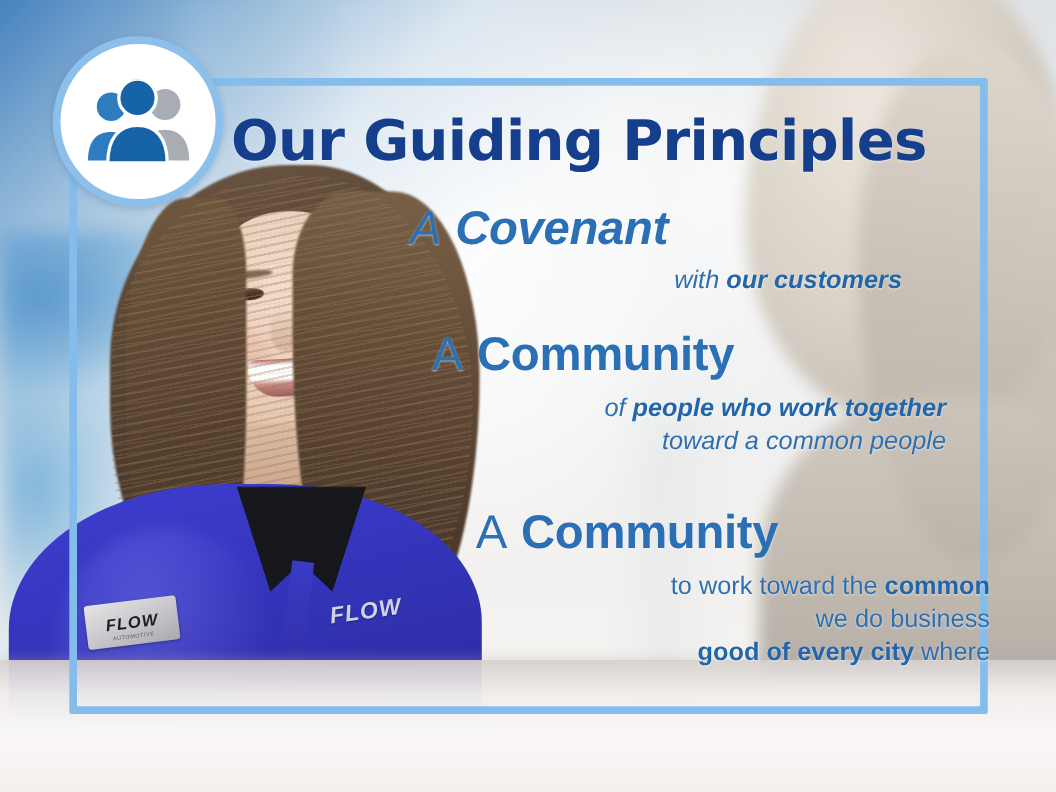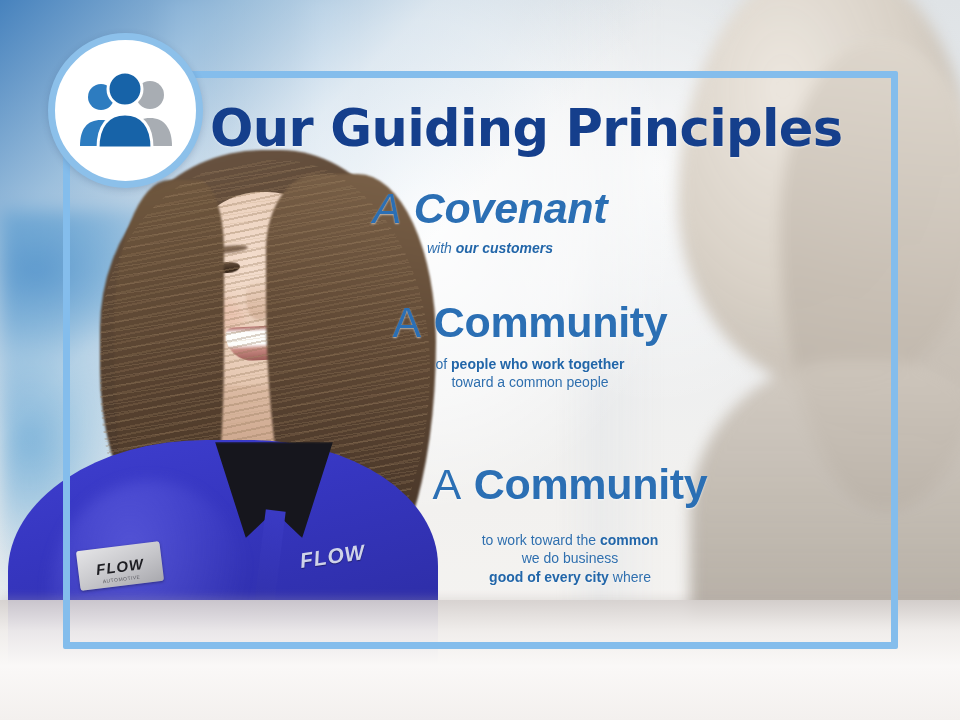--- a/index.html
+++ b/index.html
@@ -261,34 +261,35 @@
     font-size:43px; line-height:1.04;
     color:#2b6fb4;
     white-space:nowrap;
     text-shadow:0 1px 2px rgba(255,255,255,.6);
   }
   .p-head .art { font-weight:normal; letter-spacing:.5px; }
   .p-head .word { font-weight:bold; letter-spacing:-.3px; }
 
   .p-sub {
     font-family:"Liberation Sans", sans-serif;
-    font-size:14px; line-height:1.32;
+    font-size:23px; line-height:1.32;
     color:#2f6fae;
     text-shadow:0 1px 2px rgba(255,255,255,.6);
+    text-align:right;
   }
   .p-sub b { font-weight:bold; color:#2266a9; }
 
   
   #principle-covenant   { left:160px; top:186px; width:660px; text-align:center;font-style:italic; }
   #principle-community  { left:200px; top:300px; width:660px; text-align:center; }
   #principle-commitment { left:240px; top:462px; width:660px; text-align:center; }
 
   #principle-covenant .p-sub   { margin-top:8px; }
-  #principle-community .p-sub  { margin-top:10px; }
-  #principle-commitment .p-sub { margin-top:24px; }
+  #principle-community .p-sub  { margin-top:10px;font-style:italic; }
+  #principle-commitment .p-sub { margin-top:10px; }
 
   .sub-line { display:block; }
 </style>
 </head>
 <body>
 
 <div id="stage">
 
   <div class="bg-layer bg-base"></div>
   <div class="bg-layer bg-pillars"></div>

